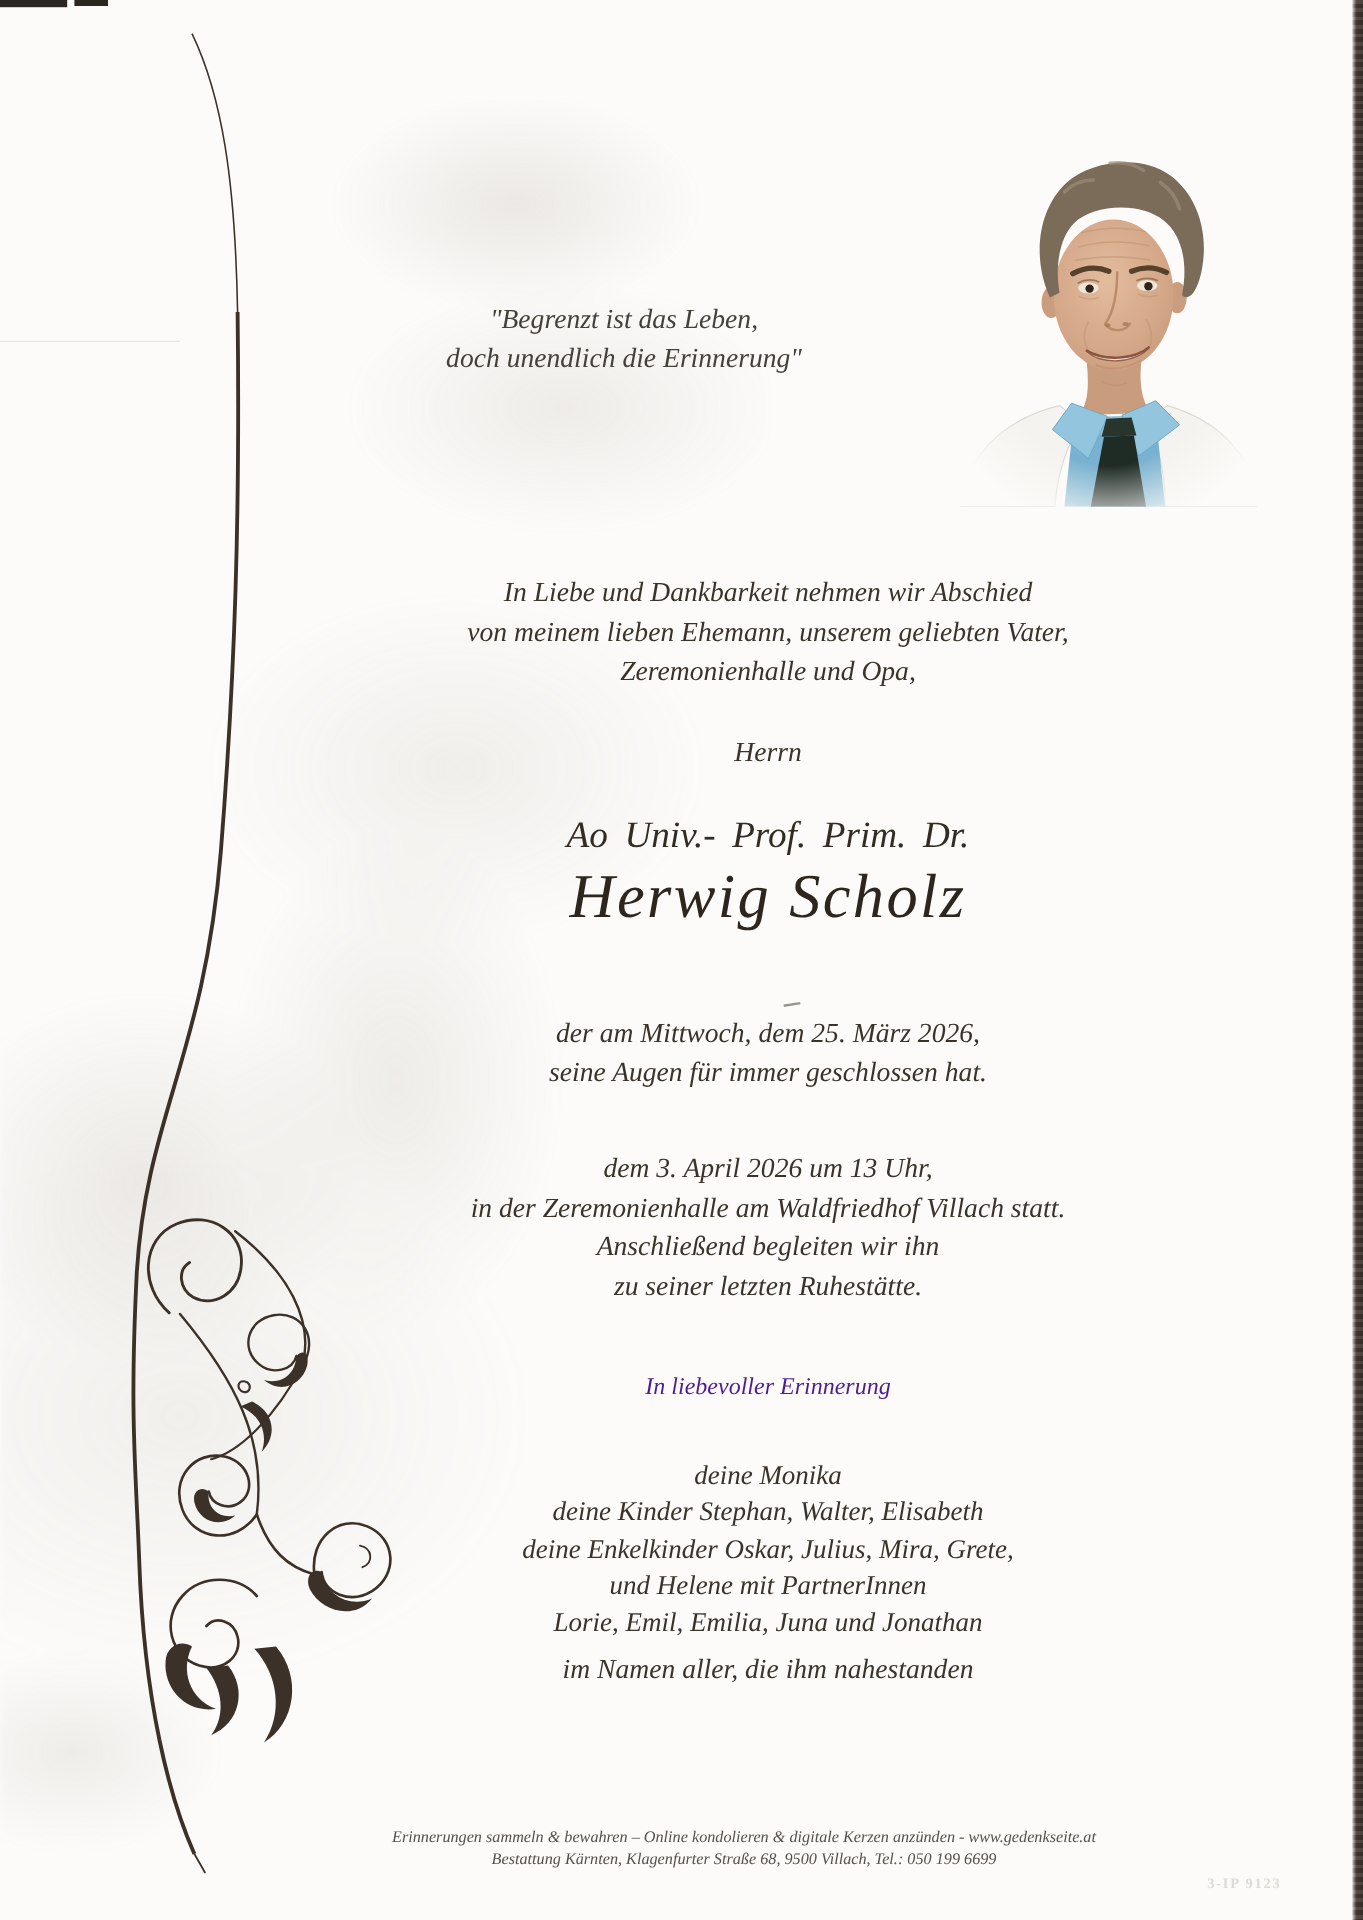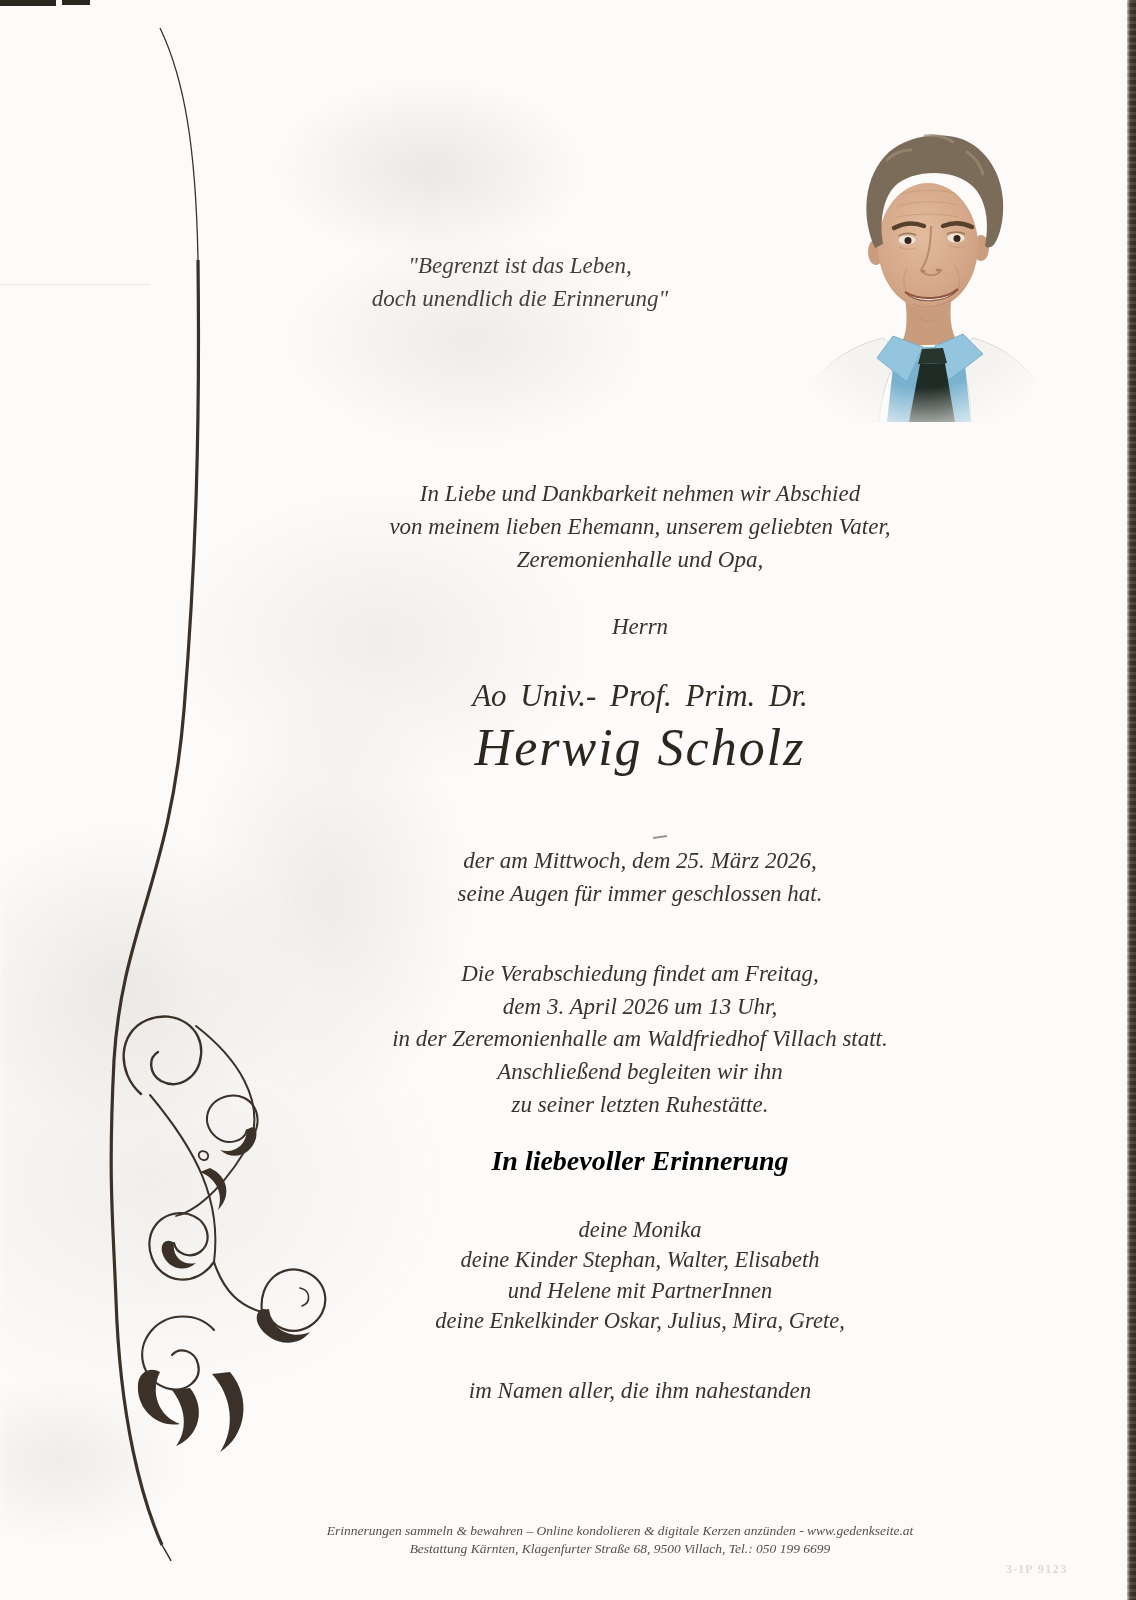--- a/index.html
+++ b/index.html
@@ -42,21 +42,21 @@
   .photo svg { display:block; }
 
   .txt { position:absolute; text-align:center; font-style:italic; }
   .quote       { left:240px; top:250px; width:560px; font-size:23px; line-height:1.42; color:#44403a; }
   .intro       { left:288px; top:478px; width:704px; font-size:23px; line-height:1.43; }
   .salutation  { left:320px; top:614px; width:640px; font-size:23px; }
   .title-prefix{ left:288px; top:678px; width:704px; font-size:31px; word-spacing:6px; color:#332c25; }
   .name        { left:288px; top:718px; width:704px; font-size:52px; letter-spacing:2px; color:#2d261f; }
   .death       { left:288px; top:845px; width:704px; font-size:23px; line-height:1.42; }
   .farewell    { left:256px; top:958px; width:768px; font-size:23px; line-height:1.42; }
-  .remember    { left:288px; top:1145px; width:704px; font-size:28px; color:#000000;font-weight:bold; }
+  .remember    { left:288px; top:1145px; width:704px; font-size:20px; color:#4c1d95; }
   .family      { left:288px; top:1215px; width:704px; font-size:22.5px; line-height:1.35; }
   .family .b   { font-weight:normal; }
   .closing     { left:288px; top:1378px; width:704px; font-size:23px; }
   .footer      { left:100px; top:1522px; width:1040px; font-size:13.5px; line-height:1.32; color:#55504a; }
   .tline { display:block; }
 </style>
 </head>
 <body>
 
 <div class="page">
@@ -191,34 +191,34 @@
 
   <div class="txt title-prefix">Ao Univ.- Prof. Prim. Dr.</div>
   <div class="txt name">Herwig Scholz</div>
 
   <div class="txt death">
       <div class="tline">der am Mittwoch, dem 25. März 2026,</div>
       <div class="tline">seine Augen für immer geschlossen hat.</div>
     </div>
 
   <div class="txt farewell">
-      <div class="tline">Die Verabschiedung findet am Freitag,</div>
       <div class="tline">dem 3. April 2026 um 13 Uhr,</div>
       <div class="tline">in der Zeremonienhalle am Waldfriedhof Villach statt.</div>
       <div class="tline">Anschließend begleiten wir ihn</div>
       <div class="tline">zu seiner letzten Ruhestätte.</div>
     </div>
 
   <div class="txt remember">In liebevoller Erinnerung</div>
 
   <div class="txt family">
       <div class="tline"><span>deine </span><span class="b">Monika</span></div>
       <div class="tline"><span>deine Kinder </span><span class="b">Stephan, Walter, Elisabeth</span></div>
+      <div class="tline"><span>deine Enkelkinder </span><span class="b">Oskar, Julius, Mira, Grete,</span></div>
       <div class="tline"><span>und </span><span class="b">Helene</span><span> mit </span><span class="b">PartnerInnen</span></div>
-      <div class="tline"><span>deine Enkelkinder </span><span class="b">Oskar, Julius, Mira, Grete,</span></div>
+      <div class="tline"><span class="b">Lorie, Emil, Emilia, Juna</span><span> und </span><span class="b">Jonathan</span></div>
     </div>
 
   <div class="txt closing">im Namen aller, die ihm nahestanden</div>
 
   <div class="txt footer">
     <div>Erinnerungen sammeln &amp; bewahren – Online kondolieren &amp; digitale Kerzen anzünden - www.gedenkseite.at</div>
     <div>Bestattung Kärnten, Klagenfurter Straße 68, 9500 Villach, Tel.: 050 199 6699</div>
   </div>
 
   <div class="print-code">3-IP 9123</div>

